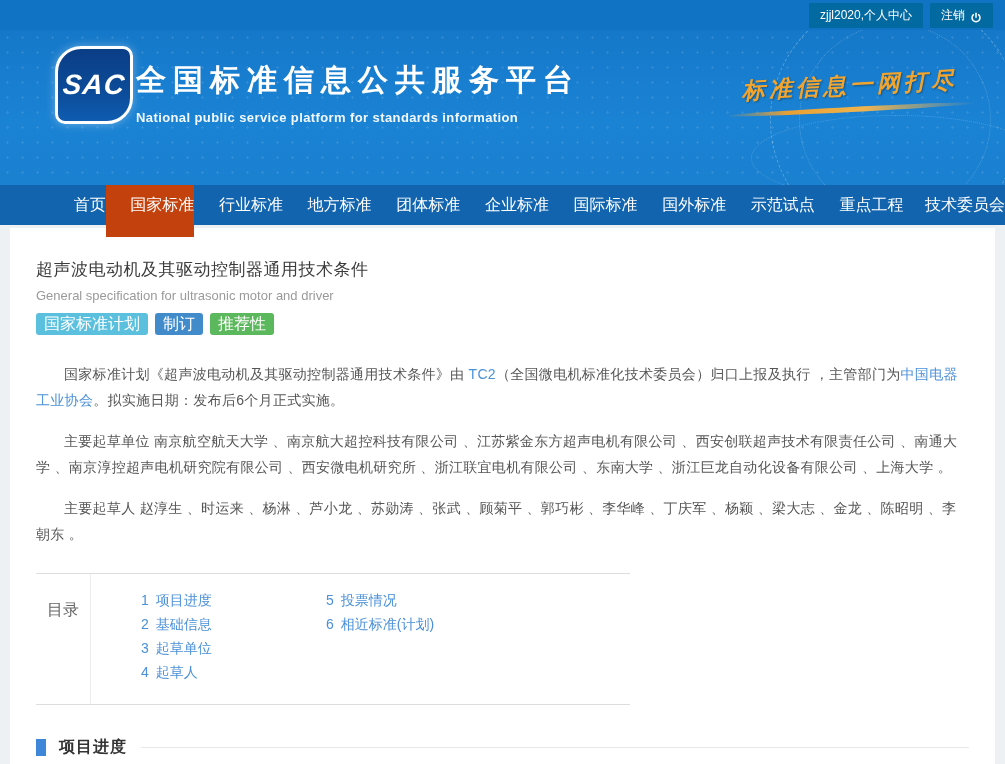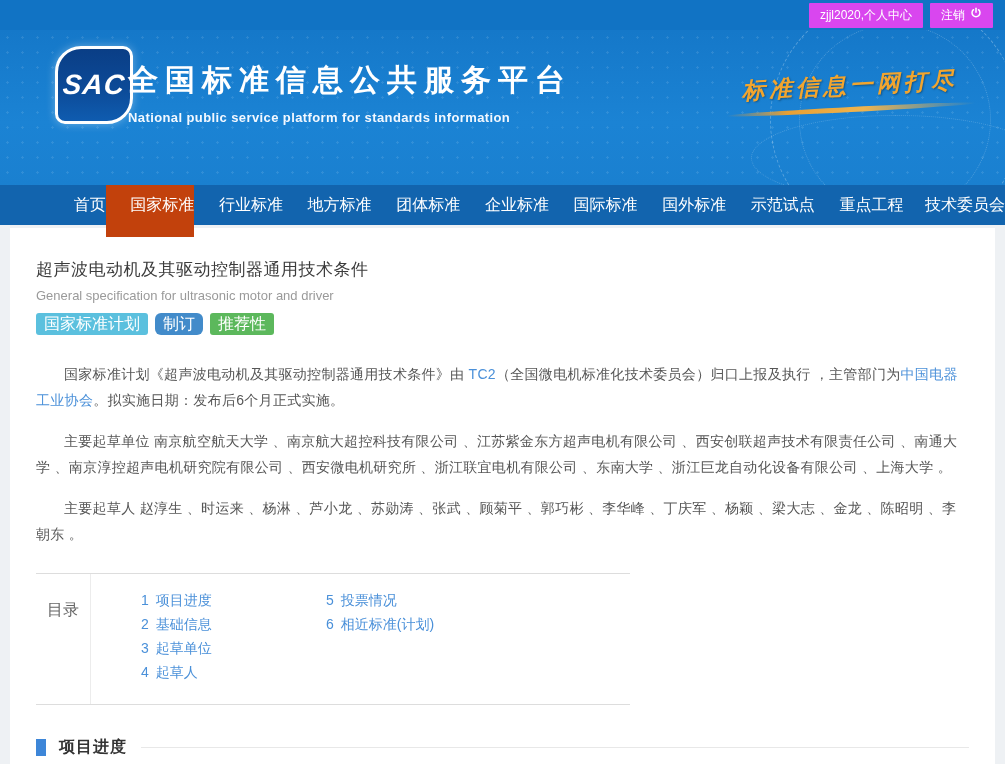--- a/index.html
+++ b/index.html
@@ -2,22 +2,22 @@
 <html><head>
 <meta charset="utf-8">
 <style>
   * { margin:0; padding:0; box-sizing:border-box; }
   html,body { width:1005px; height:764px; overflow:hidden; background:#eef1f4;
     font-family:"Liberation Sans","DejaVu Sans",sans-serif; }
 
   
   .topbar { height:30px; background:#1173c4; display:flex; justify-content:flex-end;
     align-items:center; gap:7px; padding-right:12px; }
-  .topbtn { background:#d946ef; color:#fff; font-size:12px; padding:4px 11px;
-    display:flex; align-items:flex-start; gap:5px; cursor:pointer; border-radius:1px; }
+  .topbtn { background:#0369a1; color:#fff; font-size:12px; padding:4px 11px;
+    display:flex; align-items:flex-end; gap:5px; cursor:pointer; border-radius:1px; }
   .power-svg { width:12px; height:12px; display:block; }
 
   
   .header { height:155px; background:linear-gradient(180deg,#1578c9 0%,#1b83d4 60%,#1a80d0 100%);
     position:relative; overflow:hidden; }
   .header::before { content:""; position:absolute; inset:0;
     background-image:radial-gradient(rgba(255,255,255,0.10) 1px, transparent 1.4px);
     background-size:15px 15px; }
   .globe { position:absolute; right:-15px; top:-35px; width:250px; height:250px;
     border-radius:50%; border:1px dashed rgba(255,255,255,0.28); }
@@ -25,21 +25,21 @@
     border:1px dotted rgba(255,255,255,0.22); }
   .globe::after { content:""; position:absolute; top:48%; left:-8%; width:116%; height:34%;
     border-radius:50%; border:1px dotted rgba(255,255,255,0.20); }
   .logo { position:absolute; left:55px; top:16px; width:78px; height:78px;
     border:3px solid #fff; border-radius:26px 10px 26px 10px;
     background:linear-gradient(180deg,#0a3e86 0%,#0c4a97 55%,#0f5cb0 100%);
     display:flex; align-items:center; justify-content:center;
     box-shadow:0 0 10px rgba(255,255,255,0.35); }
   .logo span { color:#fff; font-size:28px; font-weight:bold; font-style:italic;
     letter-spacing:1px; transform:skewX(-6deg); }
-  .brand { position:absolute; left:128px; top:30px; color:#fff; }
+  .brand { position:absolute; left:136px; top:30px; color:#fff; }
   .brand-title { font-size:30px; font-weight:bold; letter-spacing:7px; white-space:nowrap; }
   .brand-sub { font-size:13px; font-weight:bold; margin-top:9px; letter-spacing:0.4px;
     color:#f2f8ff; white-space:nowrap; }
   .slogan-wrap { position:absolute; right:30px; top:40px; width:250px; text-align:center;
     transform:rotate(-3deg); }
   .slogan { color:#f2a52e; font-size:23px; font-weight:bold; font-style:italic;
     letter-spacing:4px; text-shadow:1px 1px 2px rgba(0,0,0,0.35); white-space:nowrap; }
   .slogan-line { margin-top:6px; height:5px; border-radius:50%;
     background:linear-gradient(90deg, rgba(232,160,51,0) 0%, #e8a033 25%, #f0b44e 55%, rgba(232,160,51,0) 100%); }
 
@@ -50,21 +50,21 @@
   .nav-item.w1 { width:80px; } .nav-item.w2 { width:89px; } .nav-item.w3 { width:102px; }
   .nav-item.active { background:#c2410c; }
 
   
   .card { margin:3px 10px 0; background:#fff; height:726px; padding:30px 26px 0; }
 
   .art-title { font-size:17px; color:#3c3c3c; letter-spacing:0.5px; }
   .art-sub { font-size:13px; color:#9a9a9a; margin-top:7px; }
   .tags { margin-top:10px; display:flex; gap:7px; }
   .tag { color:#fff; font-size:16px; padding:3px 8px; border-radius:3px; line-height:1; }
-  .tag-plan { background:#5bc0de; } .tag-make { background:#428bca;border-radius:6px; } .tag-rec { background:#5cb85c; }
+  .tag-plan { background:#5bc0de; } .tag-make { background:#428bca; } .tag-rec { background:#5cb85c; }
 
   .paras { margin-top:26px; }
   .paras p { font-size:14px; color:#565656; line-height:26px; text-indent:2em;
     margin-bottom:15px; letter-spacing:0.3px; }
   .paras a { color:#4a90d9; text-decoration:none; cursor:pointer; }
 
   
   .toc { margin-top:26px; width:594px; border-top:1px solid #ddd; border-bottom:1px solid #ddd;
     display:flex; min-height:128px;gap:15px; }
   .toc-label { width:55px; border-right:1px solid #ececec; padding-top:26px;

